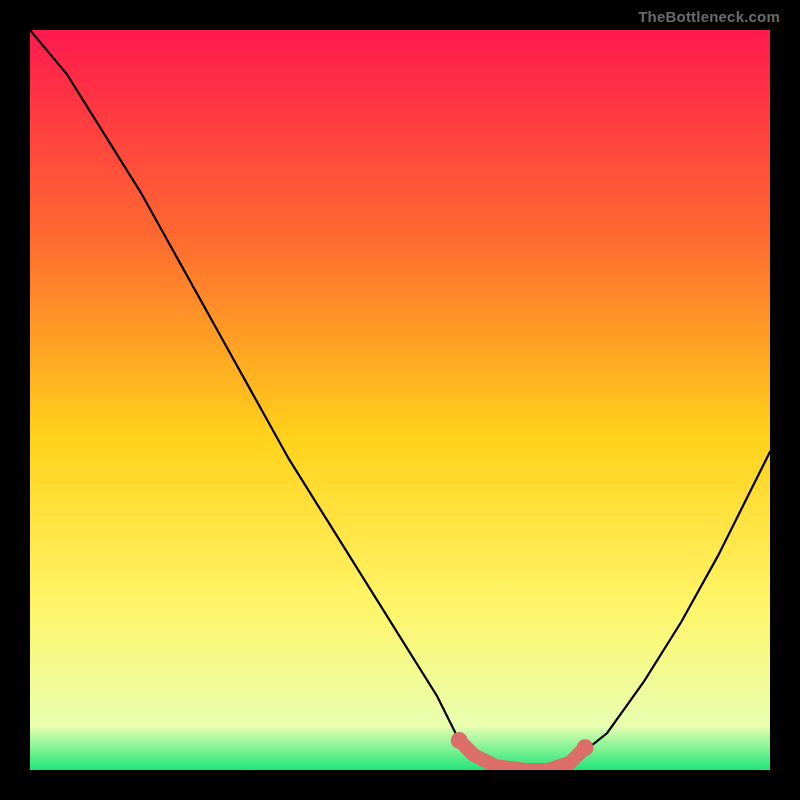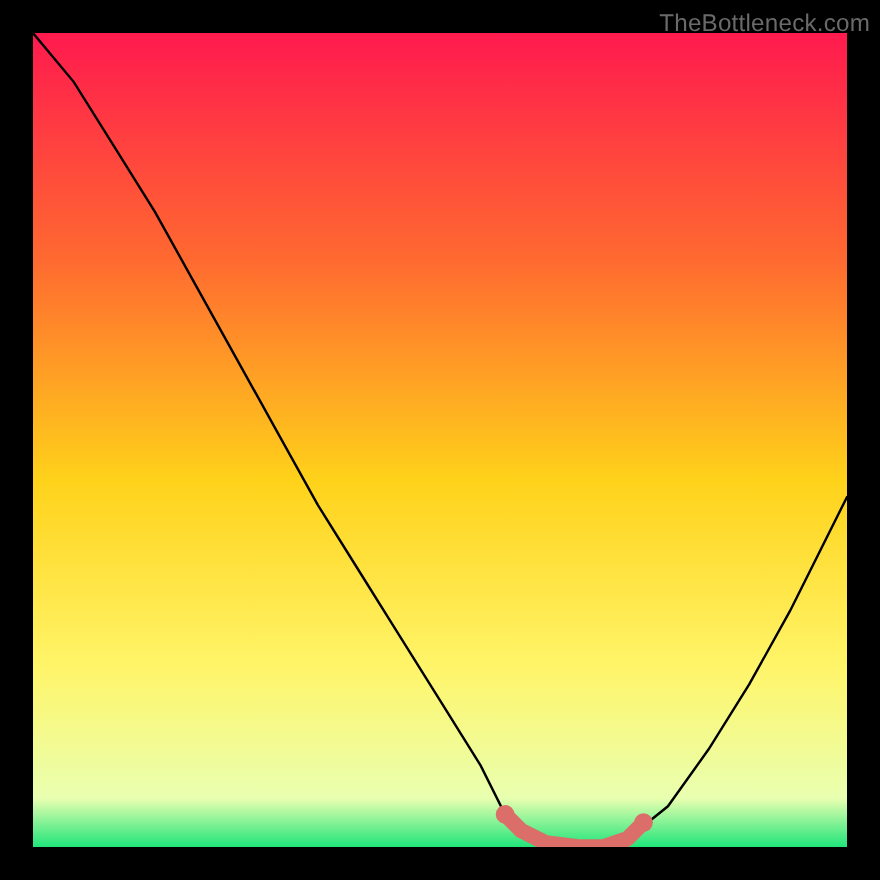--- a/index.html
+++ b/index.html
@@ -6,24 +6,24 @@
   html, body { width: 800px; height: 800px; overflow: hidden; background: #000; }
   .container {
     position: relative;
     width: 800px;
     height: 800px;
     background: #000;
   }
   .watermark {
     position: absolute;
     top: 8px;
-    right: 9px;
+    right: 20px;
     font-family: Arial, Helvetica, sans-serif;
-    font-size: 22px;
-    font-weight: 400;
+    font-size: 15px;
+    font-weight: 700;
     color: #6a6a6a;
     letter-spacing: 0.2px;
   }
   .plot-wrap {
     position: absolute;
     left: 30px;
     top: 30px;
     width: 740px;
     height: 740px;
   }

